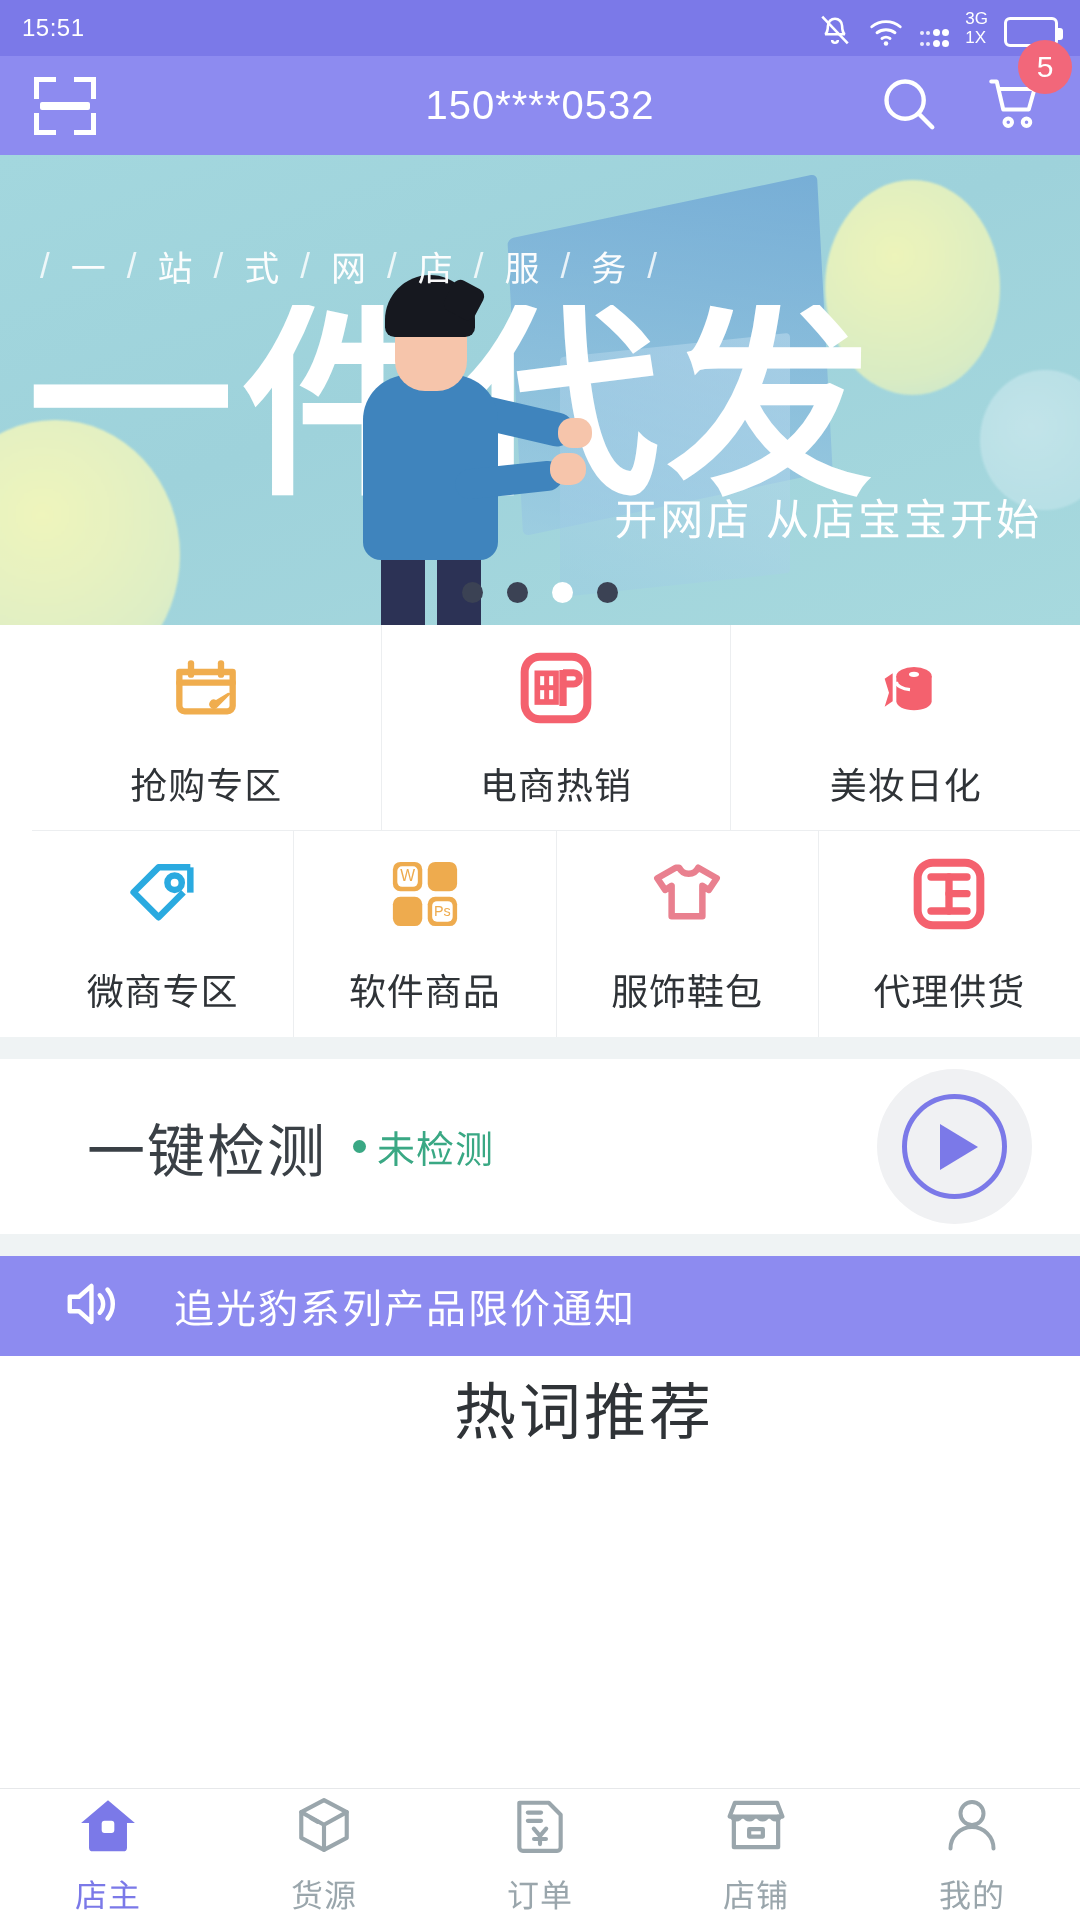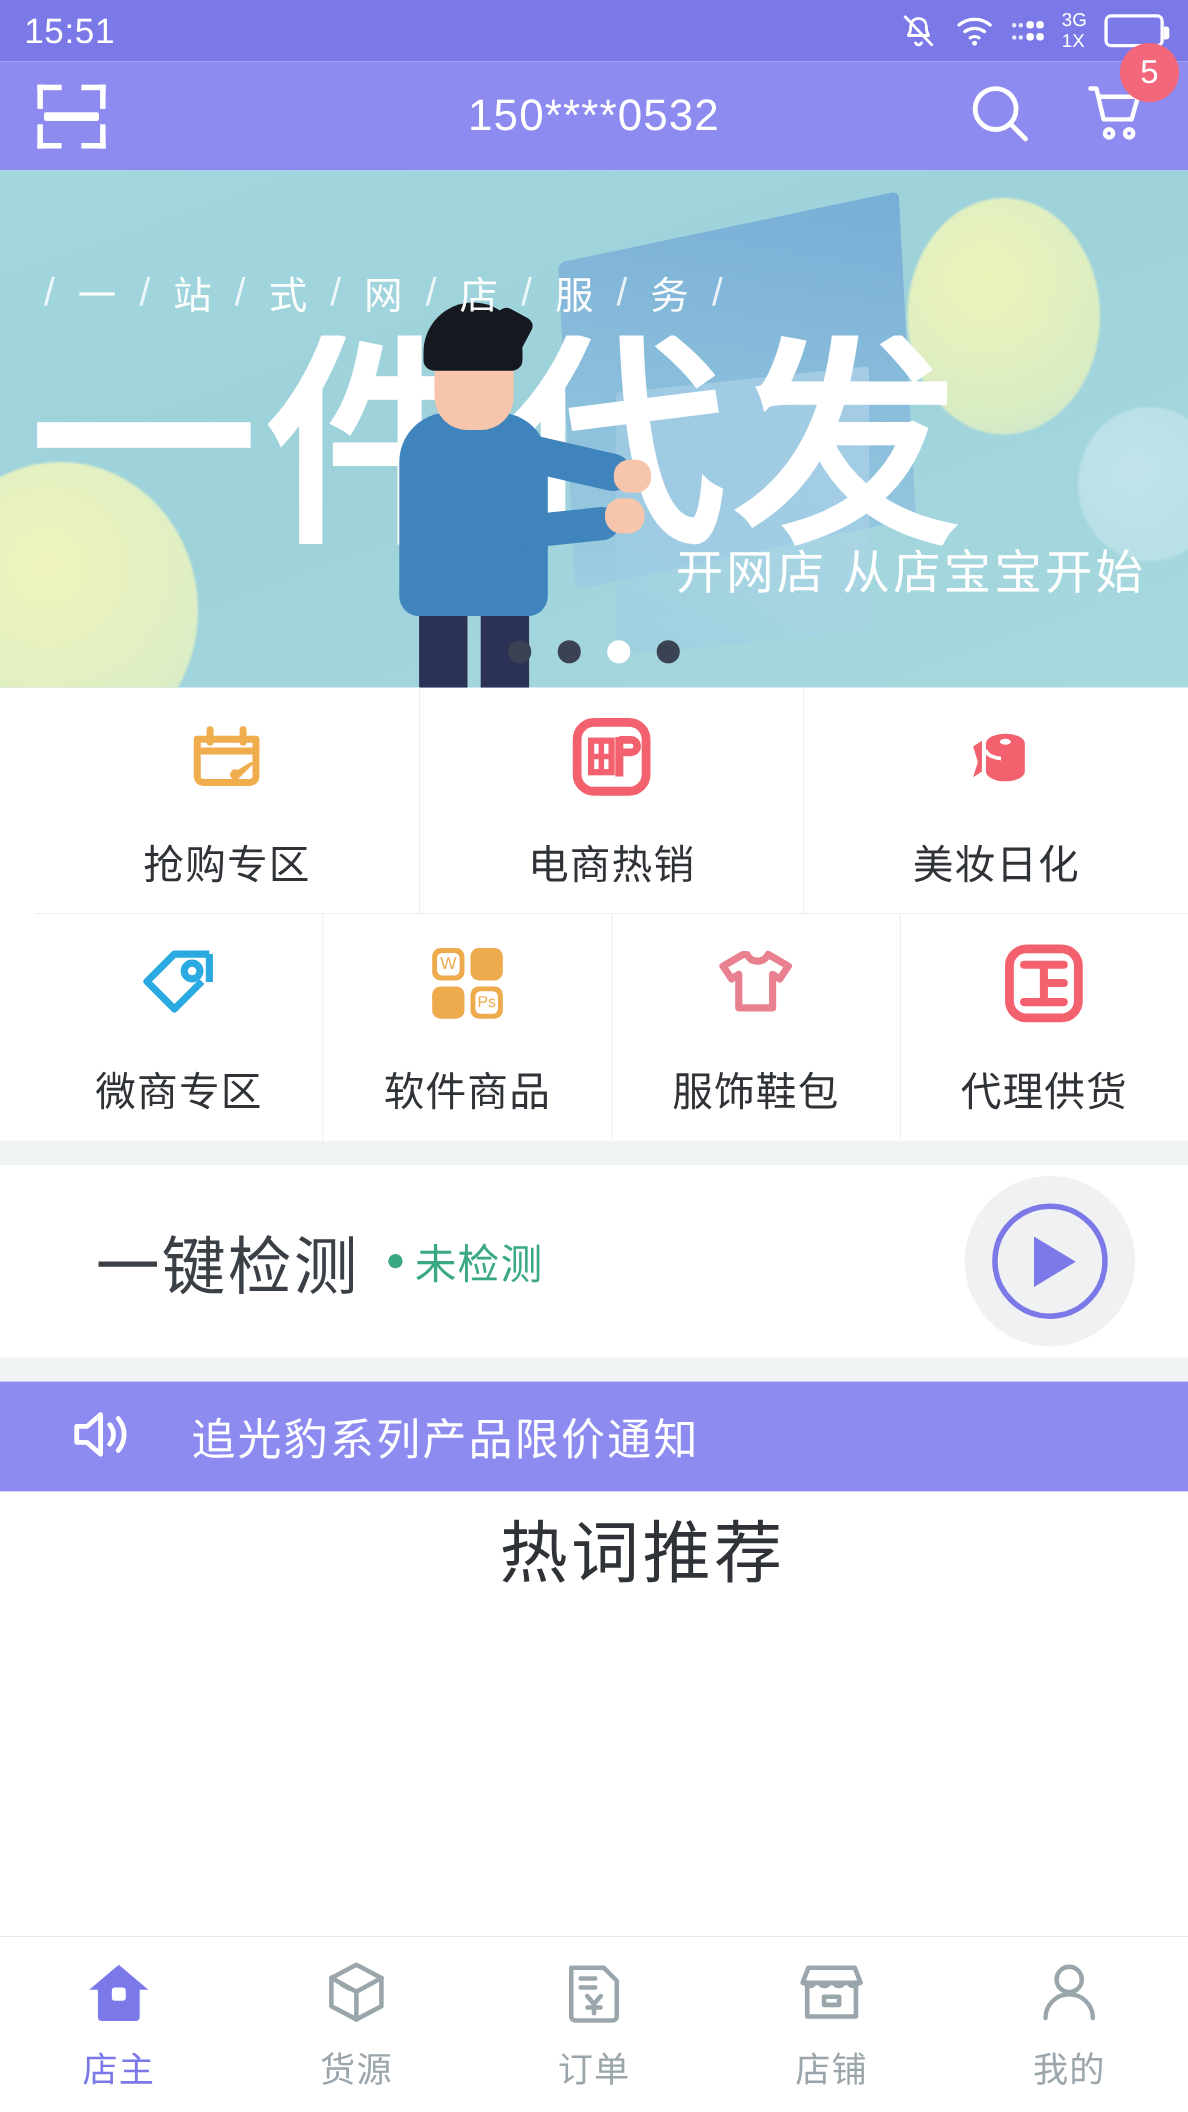--- a/index.html
+++ b/index.html
@@ -10,22 +10,22 @@
     background:#ffffff; overflow:hidden;
   }
   #app { position:relative; width:1080px; height:1920px; background:#ffffff; }
 
   
   .statusbar{
     height:56px; background:#7b79e8; color:#fff;
     display:flex; align-items:center; justify-content:space-between;
     padding:0 22px;
   }
-  .sb-time{ font-size:32px; letter-spacing:.5px; }
-  .sb-right{ display:flex; align-items:center; gap:16px; }
+  .sb-time{ font-size:24px; letter-spacing:.5px; }
+  .sb-right{ display:flex; align-items:flex-end; gap:16px; }
   .sb-icon{ display:flex; align-items:center; }
   .sig-dots{ display:flex; flex-direction:column; gap:4px; justify-content:center; }
   .sig-row{ display:flex; align-items:center; gap:2.5px; }
   .sig-row i{ display:block; width:7px; height:7px; border-radius:50%; background:#fff; }
   .sig-row i.sm{ width:4px; height:4px; opacity:.85; }
   .net-label{ display:flex; flex-direction:column; align-items:flex-start;
      font-size:17px; line-height:19px; }
   .battery{ width:54px; height:30px; border:3px solid #fff; border-radius:6px;
      position:relative; }
   .battery:after{ content:""; position:absolute; right:-8px; top:8px; width:5px;
@@ -159,21 +159,21 @@
 
   
   .cutoff{ background:#fff; height:100px; position:relative; overflow:hidden; }
   .cutoff-text{
     position:absolute; left:50%; transform:translateX(-50%);
     top:6px; font-size:62px; color:#2f3337; letter-spacing:3px; white-space:nowrap;margin-left:44px;
   }
 
   
   .tabbar{
-    position:absolute; left:0; bottom:0; width:1080px; height:160px;
+    position:absolute; left:0; bottom:0; width:1080px; height:132px;
     background:#fff; border-top:1px solid #e6e8ea;
     display:flex; align-items:center;
   }
   .tab{
     flex:1; display:flex; flex-direction:column; align-items:center;
     justify-content:center; gap:14px; height:100%;
   }
   .tab-label{ font-size:32px; color:#9aa6ac; letter-spacing:1px; }
   .tab.active .tab-label{ color:#7b79e8; }
   .tab-icon{ width:66px; height:62px; display:flex; align-items:center; justify-content:center; }

